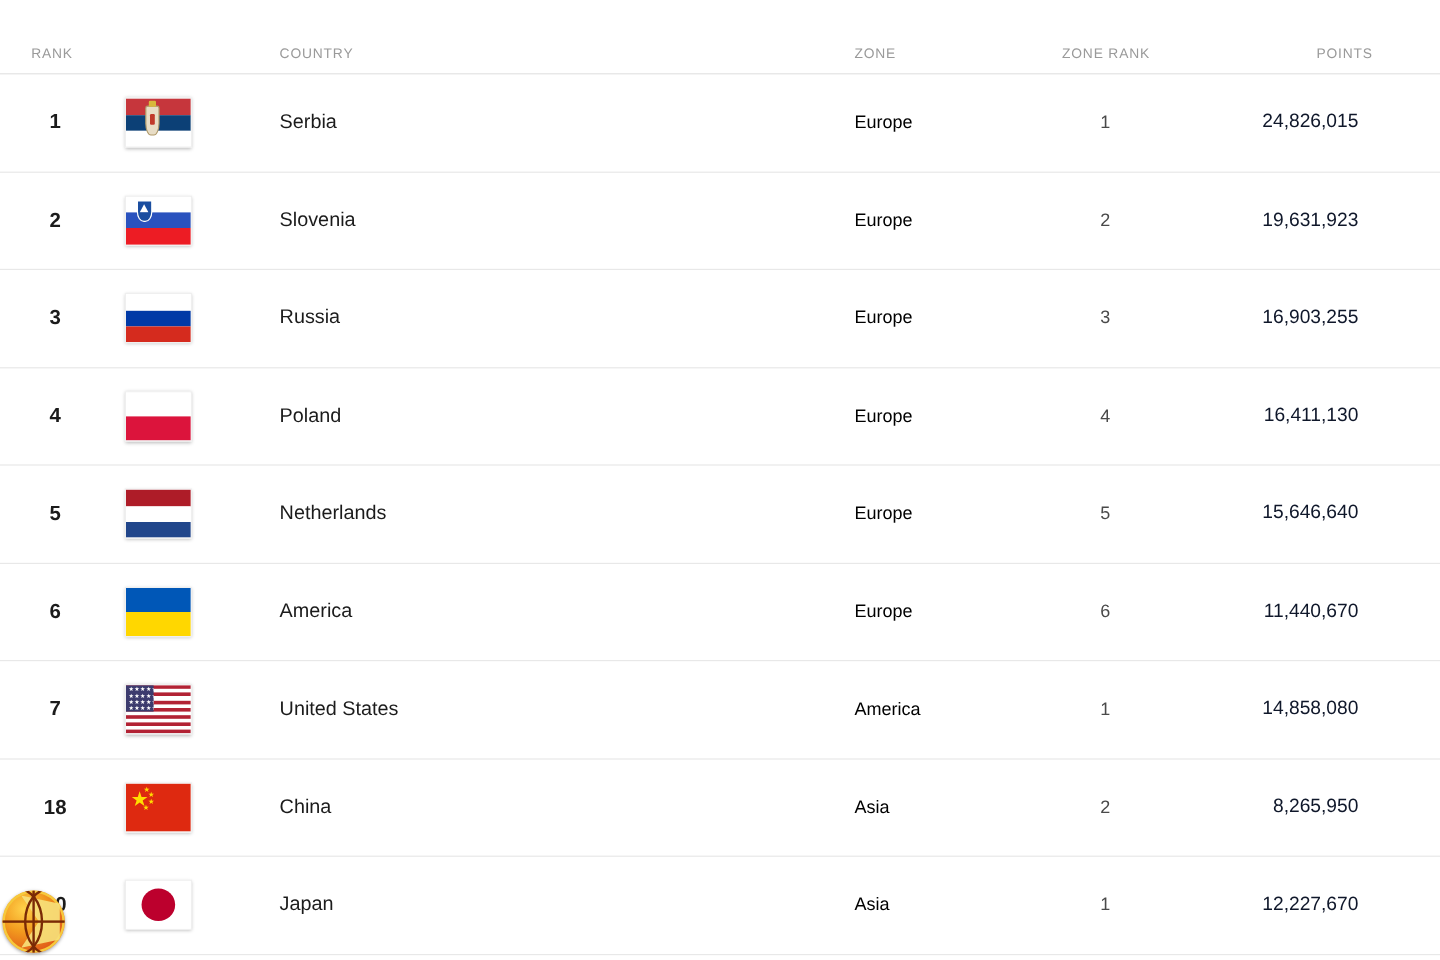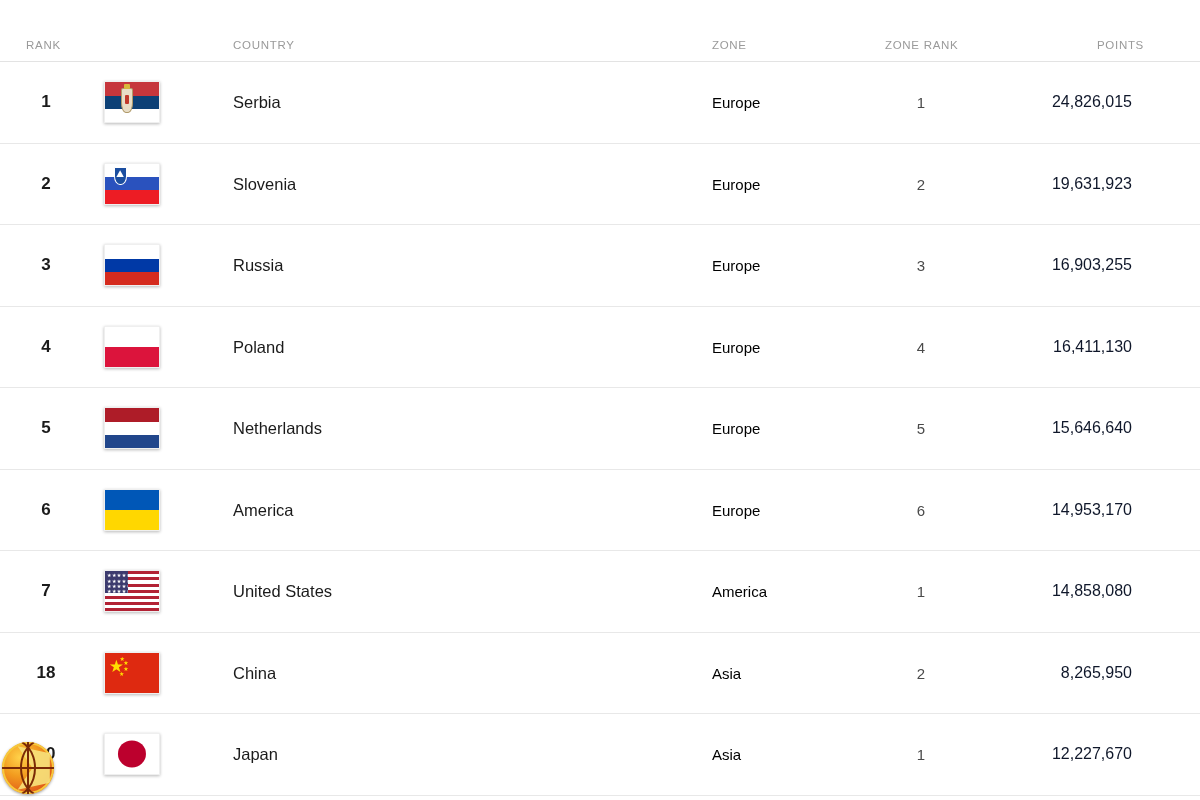--- a/index.html
+++ b/index.html
@@ -224,21 +224,21 @@
         <div class="cell c-rank">6</div>
         <div class="cell c-flagbox">
           <div class="flag h2">
             <span class="band" style="background:#0057b7"></span>
             <span class="band" style="background:#ffd700"></span>
           </div>
         </div>
         <div class="cell c-name">America</div>
         <div class="cell c-zone">Europe</div>
         <div class="cell c-zrank">6</div>
-        <div class="cell c-points">14,953,170</div>
+        <div class="cell c-points">11,440,670</div>
       </div>
       <div class="row" style="top: 551px;">
         <div class="cell c-rank">7</div>
         <div class="cell c-flagbox">
           <div class="flag">
             <div class="us-stripes">
               <span class="s" style="top:0%"></span>
               <span class="s" style="top:15.38%"></span>
               <span class="s" style="top:30.76%"></span>
               <span class="s" style="top:46.14%"></span>

